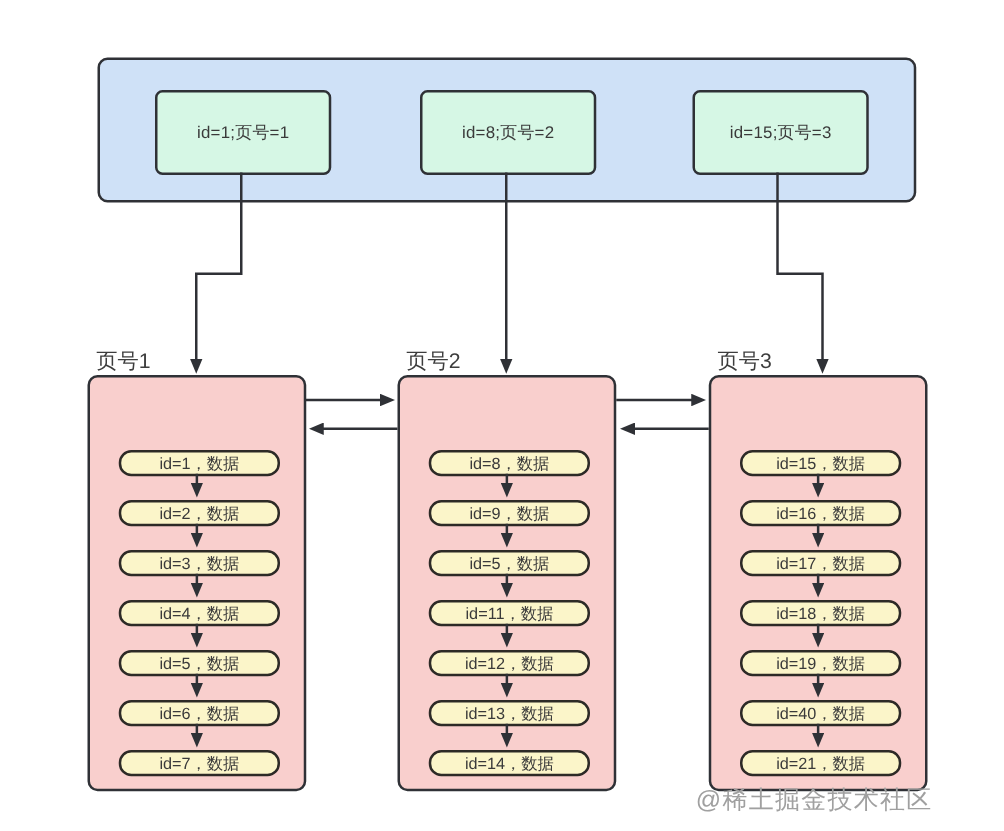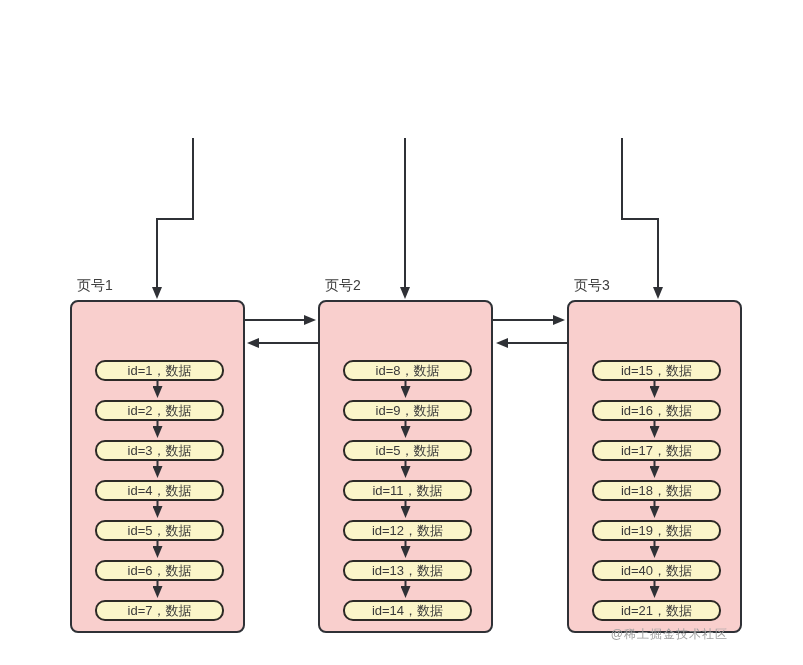--- a/index.html
+++ b/index.html
@@ -38,54 +38,59 @@
   .page{
     position:absolute;top:300px;width:175px;height:333px;
     background:var(--page-fill);
     border:2px solid var(--border);border-radius:8px;
   }
   .page.p0{left:70px;}
   .page.p1{left:318px;}
   .page.p2{left:567px;}
   .page-label{
     position:absolute;top:-25px;left:5px;
-    font-size:14px;color:#3d3d3d;white-space:nowrap;
+    font-size:17px;color:#3d3d3d;white-space:nowrap;
   }
   .page-title{
     position:absolute;top:13px;left:0;width:100%;
     text-align:center;font-size:14px;margin-top:44px;
   }
   .row{
     position:absolute;left:23px;width:129px;height:21px;
     background:var(--row-fill);
     border:2px solid #2d2a26;border-radius:10px;
     display:flex;align-items:center;justify-content:center;
     font-size:13px;white-space:nowrap;
   }
 
   
   svg.arrows{position:absolute;left:0;top:0;width:803px;height:665px;pointer-events:none;}
   svg.arrows polyline{fill:none;stroke:var(--border);stroke-width:2;}
   svg.arrows .ah-path{fill:var(--border);}
 
   
   .wm-community{
-    position:absolute;right:75px;top:626px;
-    font-size:12px;color:var(--watermark-gray);letter-spacing:1px;
+    position:absolute;right:57px;top:626px;
+    font-size:20px;color:var(--watermark-gray);letter-spacing:1px;
   }
   .wm-url{
     position:absolute;right:2px;top:641px;
     font-size:15px;color:var(--watermark-blue);letter-spacing:.5px;
   }
 </style>
 </head>
 <body>
 
 <div class="canvas">
 
+  <div class="index-container">
+    <div class="entry e0">id=1;页号=1</div>
+    <div class="entry e1">id=8;页号=2</div>
+    <div class="entry e2">id=15;页号=3</div>
+  </div>
 
   <div class="page p0">
     <div class="page-label">页号1</div>
     <div class="page-title">数据页</div>
     <div class="rows">
         <div class="row" style="top: 58px;">id=1，数据</div>
         <div class="row" style="top: 98px;">id=2，数据</div>
         <div class="row" style="top: 138px;">id=3，数据</div>
         <div class="row" style="top: 178px;">id=4，数据</div>
         <div class="row" style="top: 218px;">id=5，数据</div>

